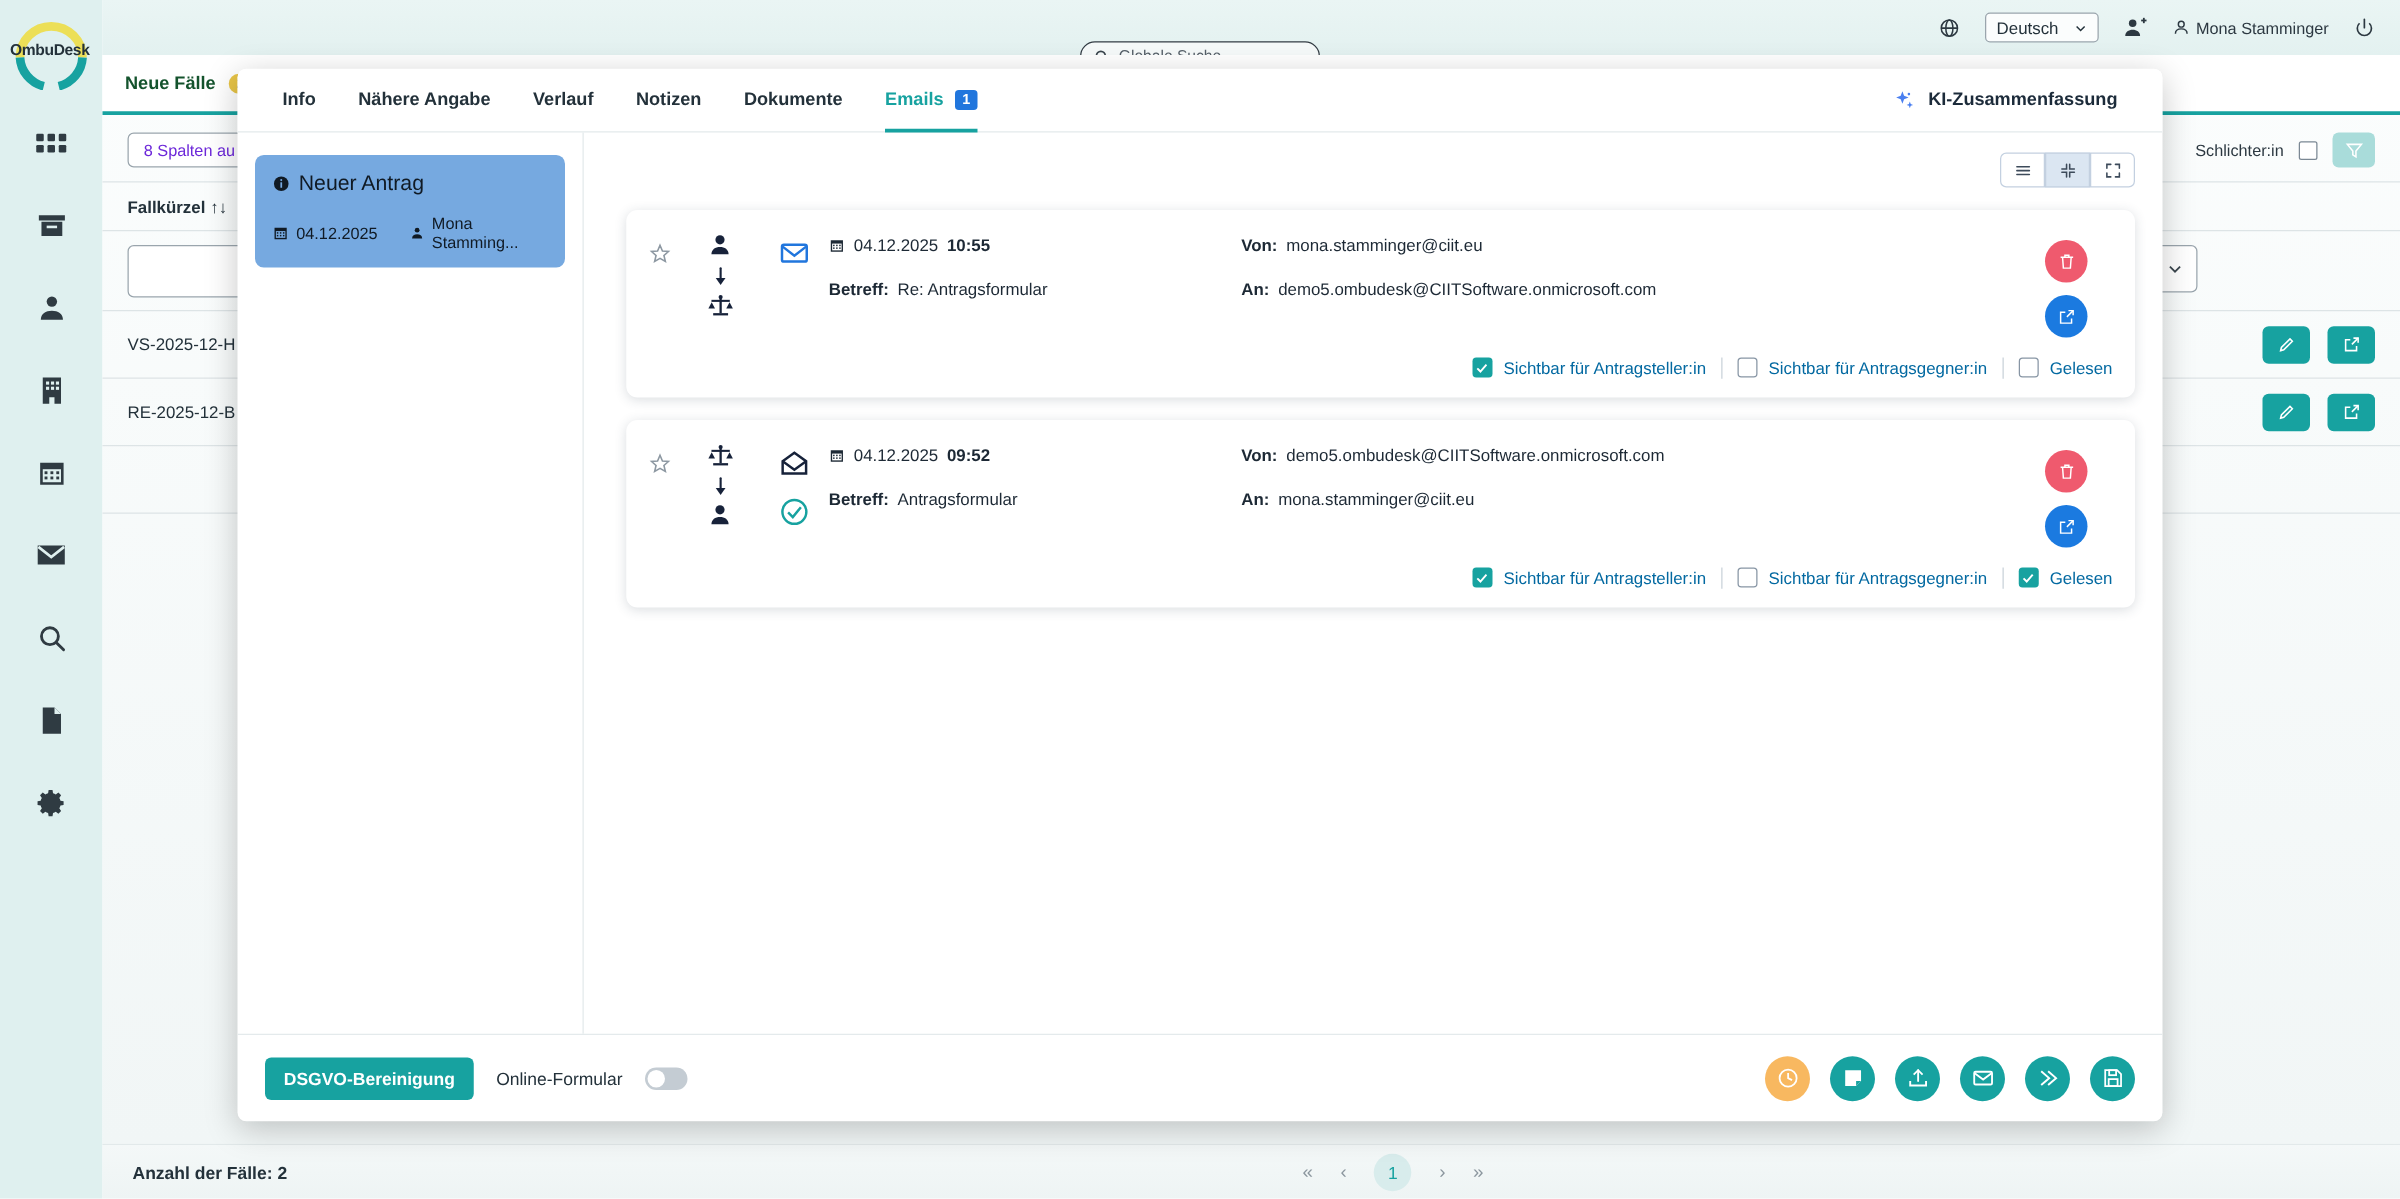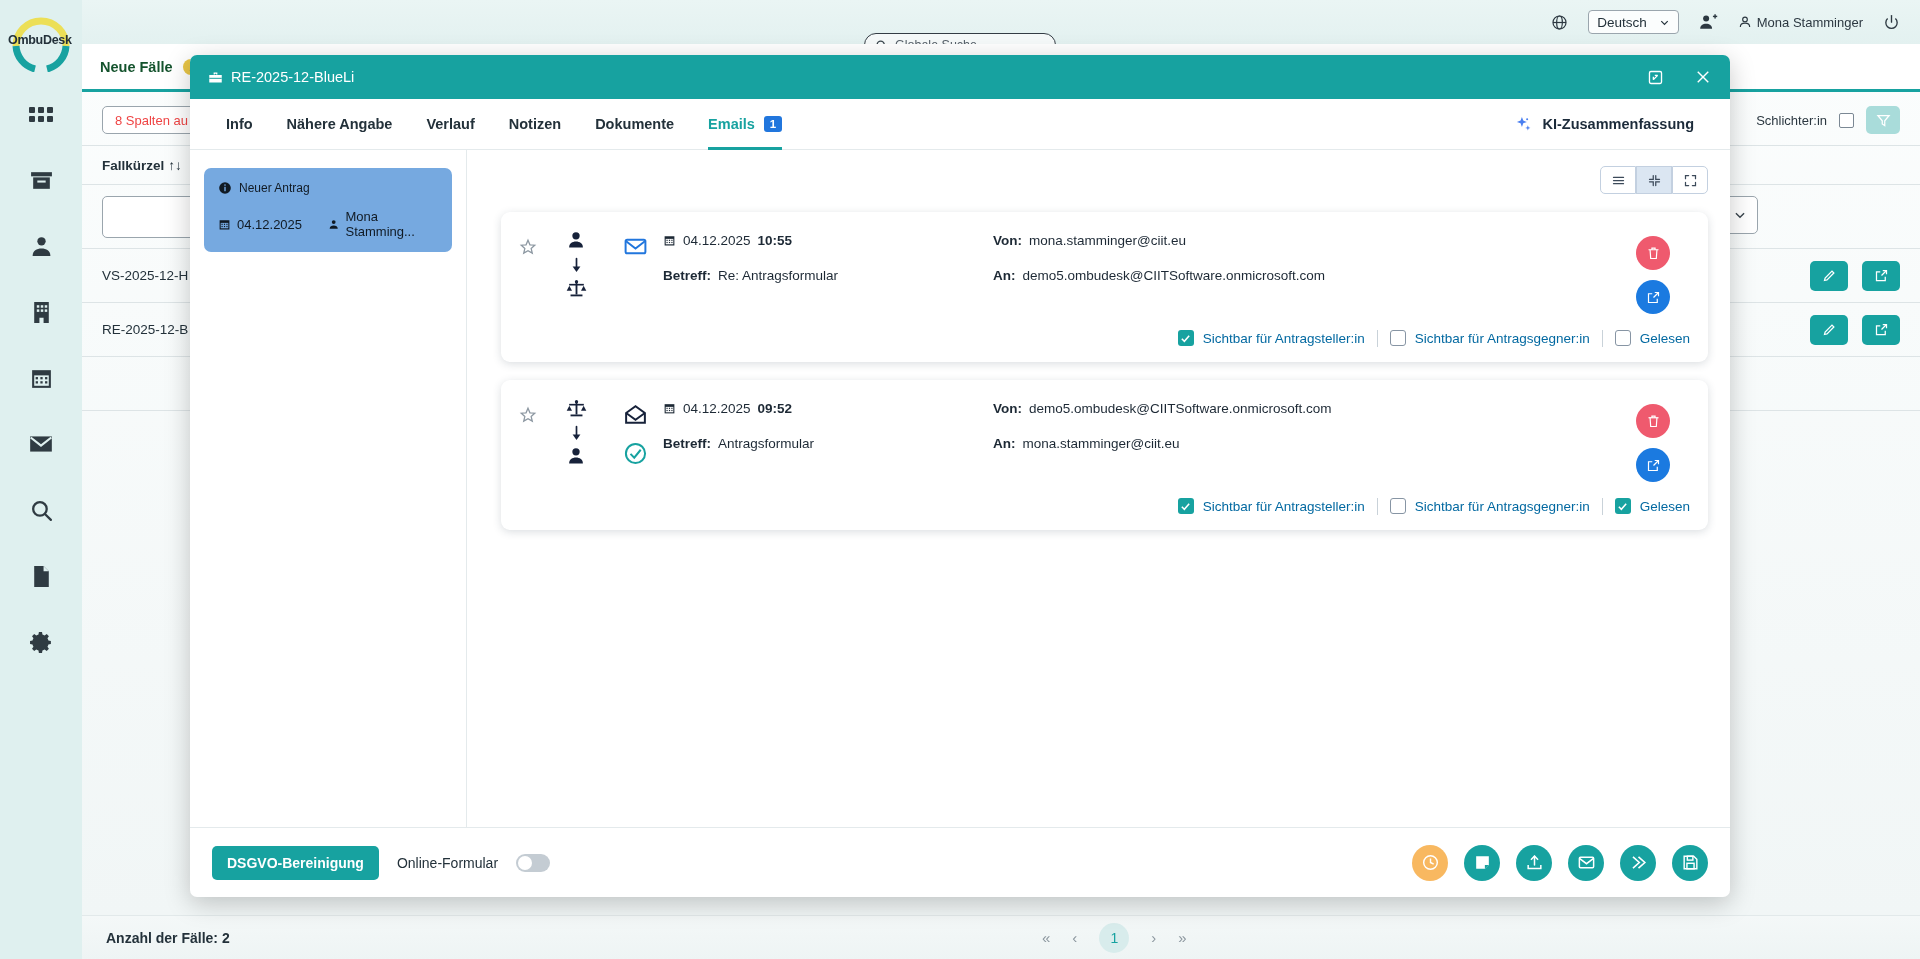--- a/index.html
+++ b/index.html
@@ -71,21 +71,21 @@
     background: #e8c547; color: #2c3841; border-radius: 10px;
     font-size: 11.5px; font-weight: bold; padding: 2px 7px; min-width: 20px; text-align: center;
   }
   .toolbar-row {
     position: absolute; left: 0; top: 51px; width: 100%; height: 50px;
     display: flex; align-items: center; padding: 0 20px;
   }
   .col-select {
     border: 1px solid #9aa5ad; border-radius: 5px; background: #fff;
     height: 28px; padding: 0 12px; display: flex; align-items: center;
-    font-size: 13px; color: #ef4444;
+    font-size: 13px; color: #6d28d9;
   }
   .schlichter-wrap {
     margin-left: auto; display: flex; align-items: center; gap: 12px;
     font-size: 13px; color: #2c3841;
   }
   .cb-plain { width: 15px; height: 15px; border: 1.6px solid #7b8894; border-radius: 2px; background: #fff; display: inline-block; }
   .filter-btn {
     width: 34px; height: 28px; background: #a9dcda; border-radius: 5px;
     display: flex; align-items: center; justify-content: center; color: #fff;
   }
@@ -156,21 +156,21 @@
     font-size: 14.5px; font-weight: bold; color: #1c2b3a; cursor: pointer;
   }
   .modal-body { flex: 1; display: flex; min-height: 0; }
   .modal-left {
     width: 277px; flex: none; border-right: 1px solid #e4eaec; padding: 18px 14px;
   }
   .entry-card {
     background: #76a9e0; border-radius: 7px; padding: 13px 14px; color: #101a24;
     display: flex; flex-direction: column; gap: 14px;
   }
-  .entry-line { display: flex; gap: 7px; font-size: 12px; }
+  .entry-line { display: flex; align-items: center; gap: 7px; font-size: 17px; }
   .entry-meta { display: flex; align-items: center; gap: 26px; font-size: 13px; }
   .entry-meta span { display: flex; align-items: center; gap: 6px; }
   .modal-right { flex: 1; padding: 16px 22px 0 34px; min-width: 0; }
   .view-toggles {
     display: flex; justify-content: flex-end; margin-bottom: 18px;
   }
   .vt {
     width: 36px; height: 28px; border: 1px solid #c3d0e0; background: #fff;
     display: flex; align-items: center; justify-content: center; color: #3c4a5a;
   }
@@ -428,42 +428,20 @@
       <span>«</span>
       <span>‹</span>
       <span class="pg-current">1</span>
       <span>›</span>
       <span>»</span>
     </span>
   </div>
 
   <div class="modal">
 
-    <div class="modal-header">
-      <span class="modal-title">
-        <svg width="15" height="15" viewBox="0 0 24 24" fill="#fff">
-          <path d="M2 8h20v12H2z"></path>
-            <path d="M9 4h6v3h-2V6h-2v1H9z"></path>
-            <rect x="2" y="12.5" width="20" height="1.6" fill="#17a2a0"></rect>
-        </svg>
-        <span>RE-2025-12-BlueLi</span>
-      </span>
-      <span class="modal-hdr-actions">
-        <svg width="17" height="17" viewBox="0 0 24 24" fill="none" stroke="#fff" stroke-width="1.9">
-          <rect x="3.5" y="3.5" width="17" height="17" rx="2"></rect>
-            <path d="M15 9l-6 6"></path>
-            <path d="M15 9h-4"></path>
-            <path d="M9 15v-4"></path>
-        </svg>
-        <svg width="18" height="18" viewBox="0 0 24 24" fill="none" stroke="#fff" stroke-width="1.9">
-          <line x1="5" y1="5" x2="19" y2="19"></line>
-            <line x1="19" y1="5" x2="5" y2="19"></line>
-        </svg>
-      </span>
-    </div>
 
     <div class="modal-tabs">
       <span class="m-tab">Info</span>
       <span class="m-tab">Nähere Angabe</span>
       <span class="m-tab">Verlauf</span>
       <span class="m-tab">Notizen</span>
       <span class="m-tab">Dokumente</span>
       <span class="m-tab active">
         <span>Emails</span>
         <span class="tab-count">1</span>

